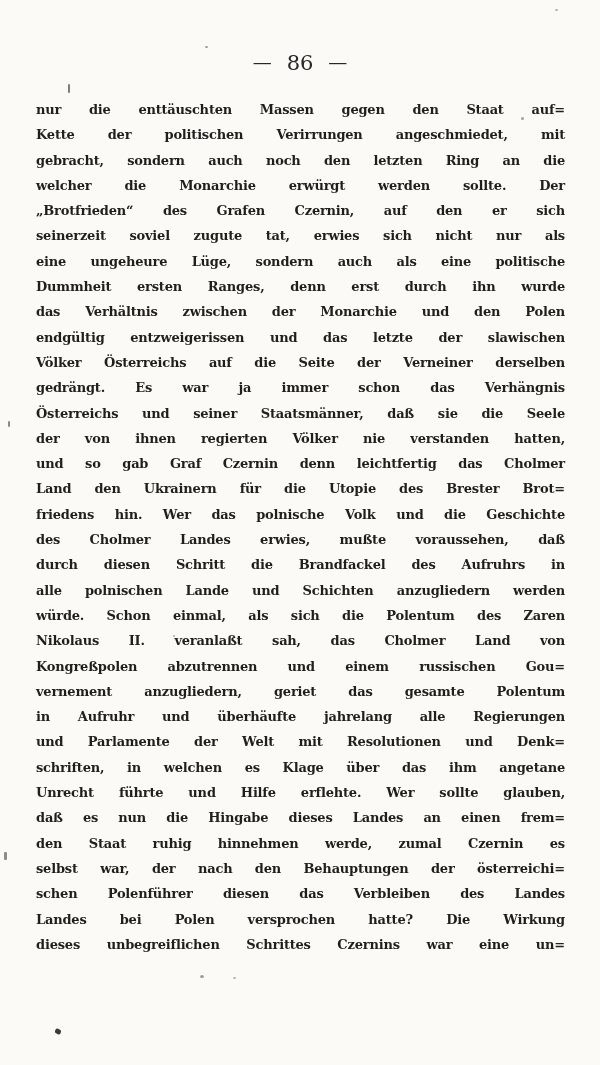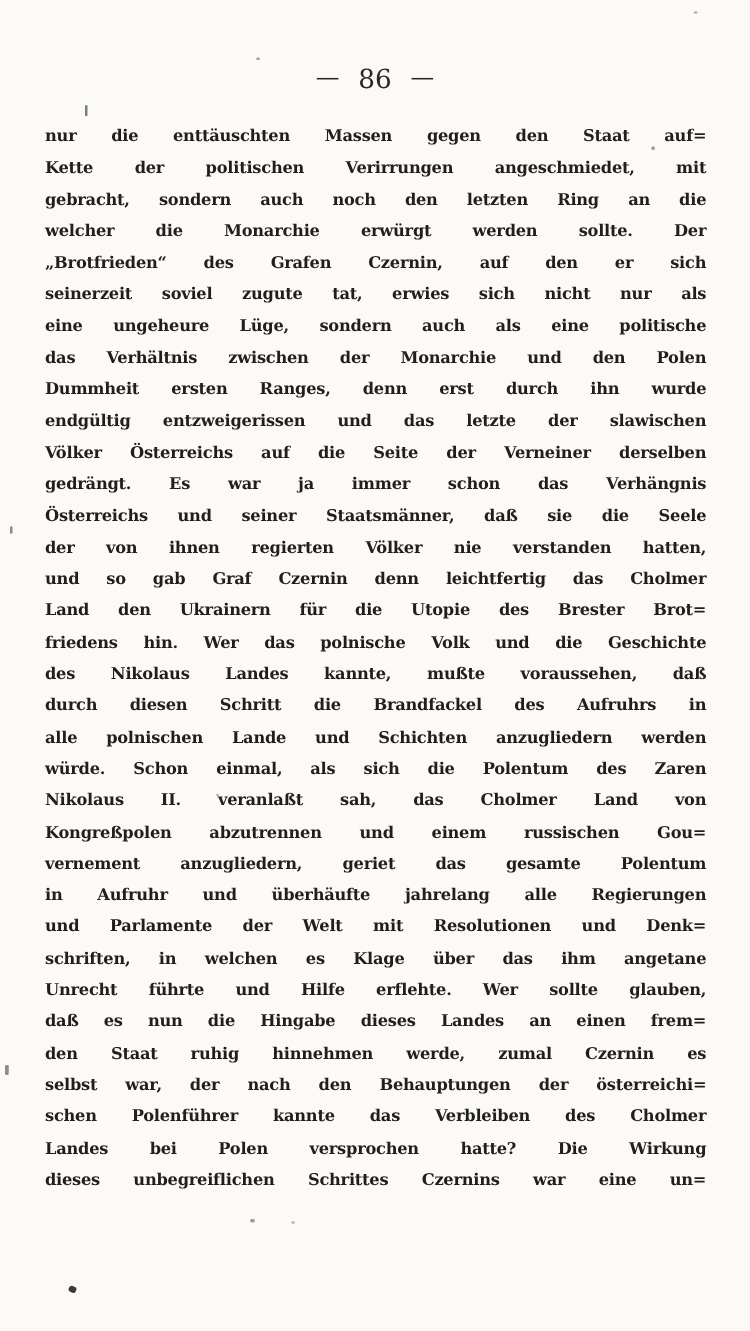--- a/index.html
+++ b/index.html
@@ -66,45 +66,45 @@
   </div>
 
   <div class="textblock">
       <div class="line">nur die enttäuschten Massen gegen den Staat auf=</div>
       <div class="line">Kette der politischen Verirrungen angeschmiedet, mit</div>
       <div class="line">gebracht, sondern auch noch den letzten Ring an die</div>
       <div class="line">welcher die Monarchie erwürgt werden sollte. Der</div>
       <div class="line">„Brotfrieden“ des Grafen Czernin, auf den er sich</div>
       <div class="line">seinerzeit soviel zugute tat, erwies sich nicht nur als</div>
       <div class="line">eine ungeheure Lüge, sondern auch als eine politische</div>
+      <div class="line">Dummheit ersten Ranges, denn erst durch ihn wurde</div>
       <div class="line">das Verhältnis zwischen der Monarchie und den Polen</div>
-      <div class="line">Dummheit ersten Ranges, denn erst durch ihn wurde</div>
       <div class="line">endgültig entzweigerissen und das letzte der slawischen</div>
       <div class="line">Völker Österreichs auf die Seite der Verneiner derselben</div>
       <div class="line">gedrängt. Es war ja immer schon das Verhängnis</div>
       <div class="line">Österreichs und seiner Staatsmänner, daß sie die Seele</div>
       <div class="line">der von ihnen regierten Völker nie verstanden hatten,</div>
       <div class="line">und so gab Graf Czernin denn leichtfertig das Cholmer</div>
       <div class="line">Land den Ukrainern für die Utopie des Brester Brot=</div>
       <div class="line">friedens hin. Wer das polnische Volk und die Geschichte</div>
-      <div class="line">des Nikolaus Landes kannte, mußte voraussehen, daß</div>
+      <div class="line">des Cholmer Landes erwies, mußte voraussehen, daß</div>
       <div class="line">durch diesen Schritt die Brandfackel des Aufruhrs in</div>
       <div class="line">alle polnischen Lande und Schichten anzugliedern werden</div>
       <div class="line">würde. Schon einmal, als sich die Polentum des Zaren</div>
       <div class="line">Nikolaus II. veranlaßt sah, das Cholmer Land von</div>
       <div class="line">Kongreßpolen abzutrennen und einem russischen Gou=</div>
       <div class="line">vernement anzugliedern, geriet das gesamte Polentum</div>
       <div class="line">in Aufruhr und überhäufte jahrelang alle Regierungen</div>
       <div class="line">und Parlamente der Welt mit Resolutionen und Denk=</div>
       <div class="line">schriften, in welchen es Klage über das ihm angetane</div>
       <div class="line">Unrecht führte und Hilfe erflehte. Wer sollte glauben,</div>
       <div class="line">daß es nun die Hingabe dieses Landes an einen frem=</div>
       <div class="line">den Staat ruhig hinnehmen werde, zumal Czernin es</div>
       <div class="line">selbst war, der nach den Behauptungen der österreichi=</div>
-      <div class="line">schen Polenführer kannte das Verbleiben des Cholmer</div>
+      <div class="line">schen Polenführer diesen das Verbleiben des Landes</div>
       <div class="line">Landes bei Polen versprochen hatte? Die Wirkung</div>
       <div class="line">dieses unbegreiflichen Schrittes Czernins war eine un=</div>
     </div>
 
   <div class="speck s1"></div>
   <div class="speck s2"></div>
   <div class="speck s3"></div>
   <div class="speck s4"></div>
   <div class="speck s5"></div>
   <div class="speck s6"></div>

